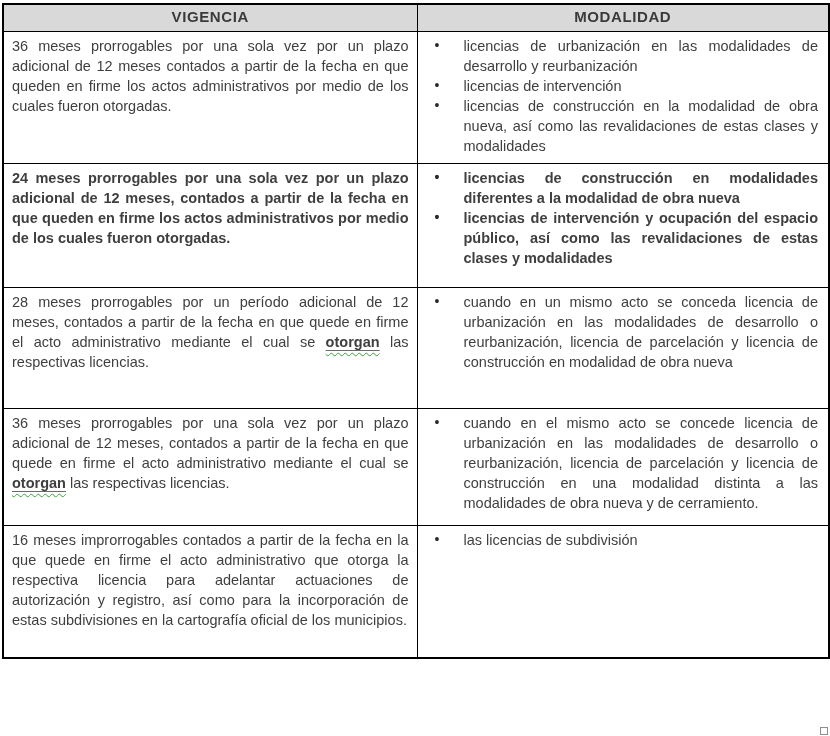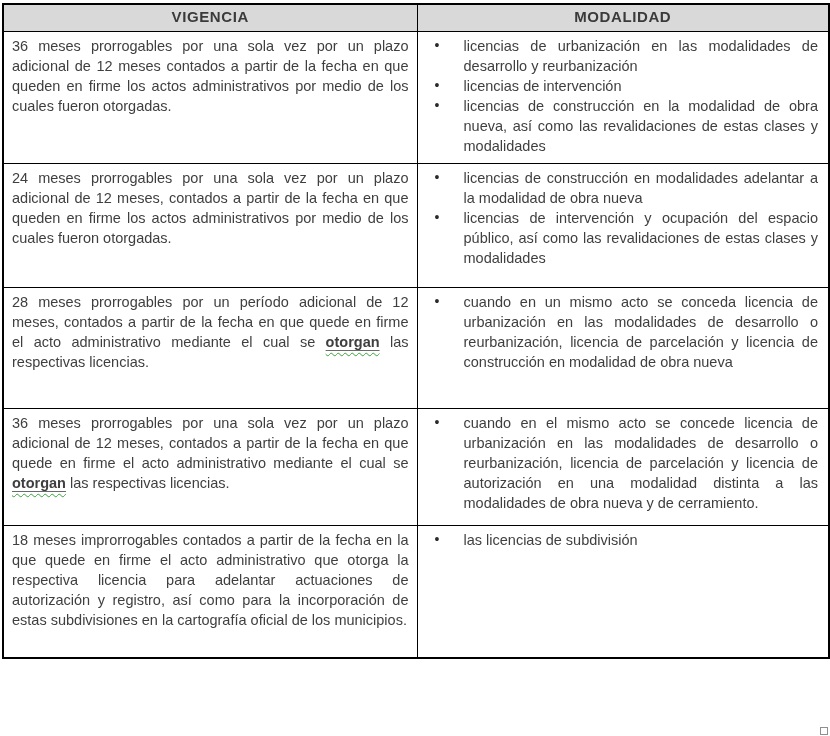--- a/index.html
+++ b/index.html
@@ -65,21 +65,21 @@
   }
   td.mod li .dot {
     position: absolute;
     left: 17px;
     top: -1px;
     font-size: 14px;
     color: #2b2b2b;
   }
   tr.r-h  { height: 23px; }
   tr.r-0  { height: 132px; }
-  tr.r-1  { height: 124px; }
+  tr.r-1  { height: 124px; font-weight: bold; }
   tr.r-2  { height: 72px; }
   tr.r-3  { height: 121px; }
   tr.r-4  { height: 117px; }
   tr.r-5  { height: 132px; }
   .u-solid {
     text-decoration: underline;
     text-decoration-color: #6a6a6a;
     text-decoration-thickness: 1px;
     text-underline-offset: 3px;
     font-weight: bold;
@@ -128,21 +128,21 @@
         </ul>
       </td>
     </tr>
 
     <tr class="r-1">
       <td class="vig">
         <span>24 meses prorrogables por una sola vez por un plazo adicional de 12 meses, contados a partir de la fecha en que queden en firme los actos administrativos por medio de los cuales fueron otorgadas.</span>
       </td>
       <td class="mod">
         <ul>
-          <li><span class="dot">•</span><span>licencias de construcción en modalidades adelantar a la modalidad de obra nueva</span></li>
+          <li><span class="dot">•</span><span>licencias de construcción en modalidades diferentes a la modalidad de obra nueva</span></li>
           <li><span class="dot">•</span><span>licencias de intervención y ocupación del espacio público, así como las revalidaciones de estas clases y modalidades</span></li>
         </ul>
       </td>
     </tr>
 
 
     <tr class="r-3">
       <td class="vig">
         <span>28 meses prorrogables por un período adicional de 12 meses, contados a partir de la fecha en que quede en firme el acto administrativo mediante el cual se </span><span class="u-solid"><span class="u-wavy">otorgan</span></span><span> las respectivas licencias.</span>
       </td>
@@ -152,28 +152,28 @@
         </ul>
       </td>
     </tr>
 
     <tr class="r-4">
       <td class="vig">
         <span>36 meses prorrogables por una sola vez por un plazo adicional de 12 meses, contados a partir de la fecha en que quede en firme el acto administrativo mediante el cual se </span><span class="u-solid"><span class="u-wavy">otorgan</span></span><span> las respectivas licencias.</span>
       </td>
       <td class="mod">
         <ul>
-          <li><span class="dot">•</span><span>cuando en el mismo acto se concede licencia de urbanización en las modalidades de desarrollo o reurbanización, licencia de parcelación y licencia de autorización en una modalidad distinta a las modalidades de obra nueva y de cerramiento.</span></li>
+          <li><span class="dot">•</span><span>cuando en el mismo acto se concede licencia de urbanización en las modalidades de desarrollo o reurbanización, licencia de parcelación y licencia de construcción en una modalidad distinta a las modalidades de obra nueva y de cerramiento.</span></li>
         </ul>
       </td>
     </tr>
 
     <tr class="r-5">
       <td class="vig">
-        <span>18 meses improrrogables contados a partir de la fecha en la que quede en firme el acto administrativo que otorga la respectiva licencia para adelantar actuaciones de autorización y registro, así como para la incorporación de estas subdivisiones en la cartografía oficial de los municipios.</span>
+        <span>16 meses improrrogables contados a partir de la fecha en la que quede en firme el acto administrativo que otorga la respectiva licencia para adelantar actuaciones de autorización y registro, así como para la incorporación de estas subdivisiones en la cartografía oficial de los municipios.</span>
       </td>
       <td class="mod">
         <ul>
           <li><span class="dot">•</span><span>las licencias de subdivisión</span></li>
         </ul>
       </td>
     </tr>
   </tbody>
     </table>
 

